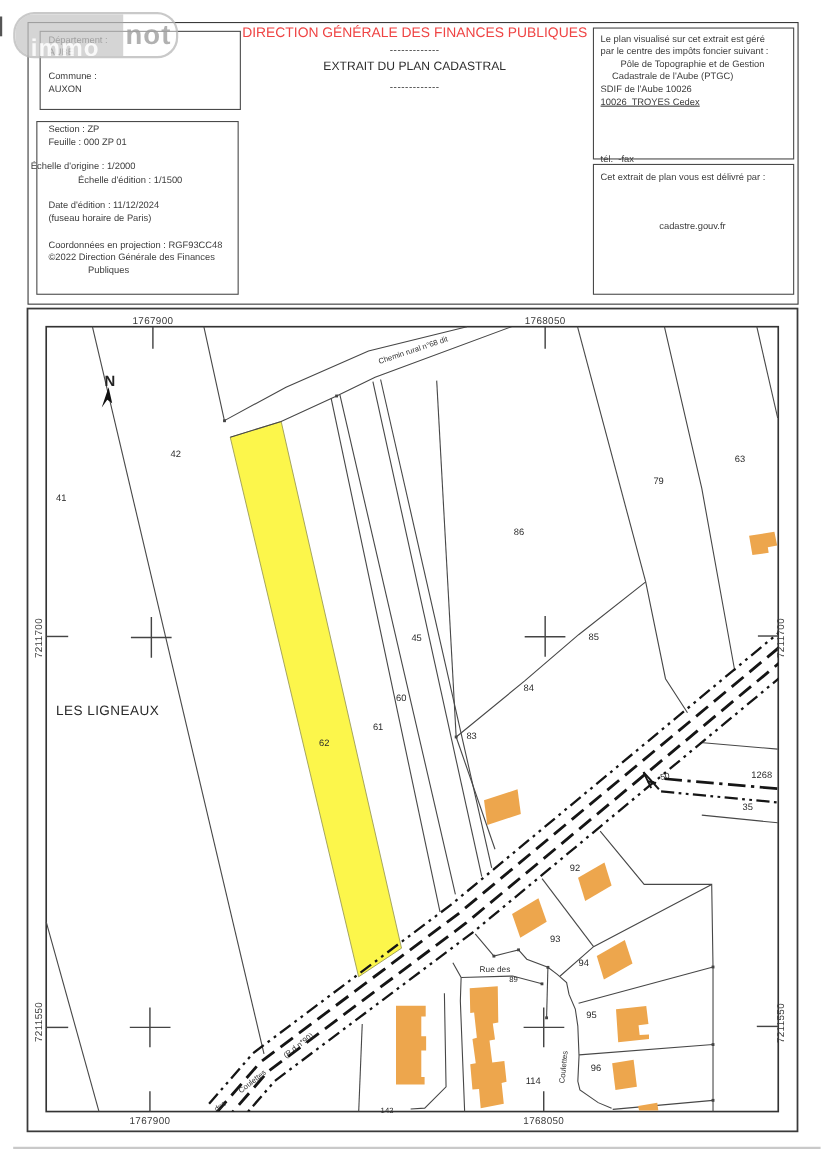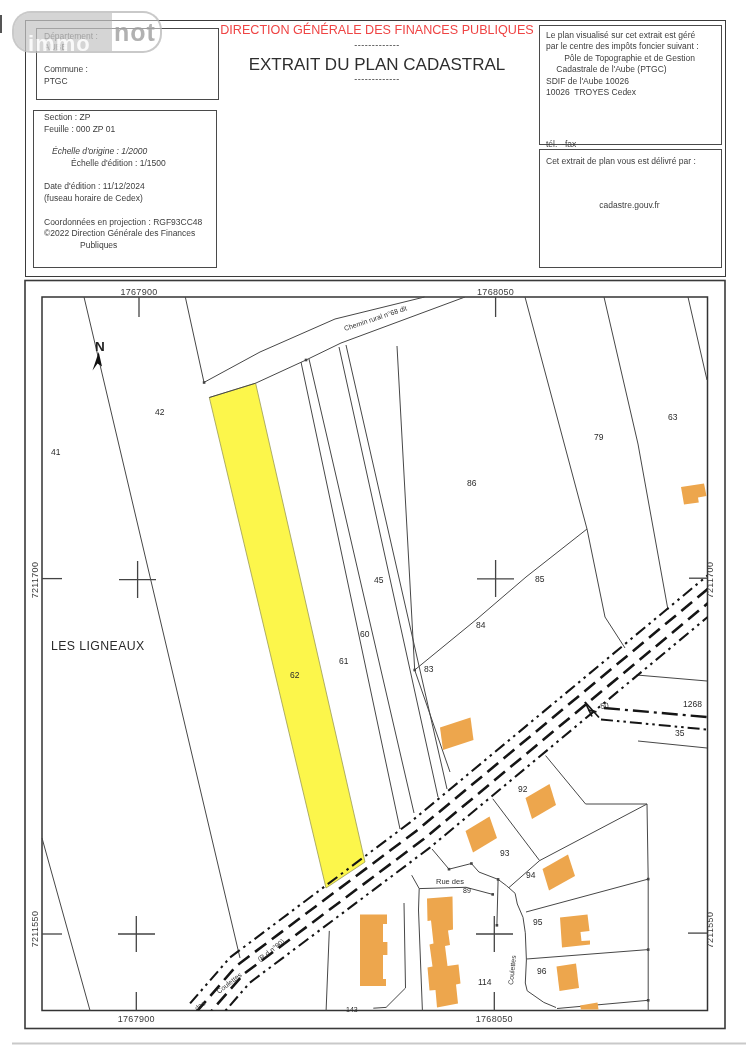--- a/index.html
+++ b/index.html
@@ -10,46 +10,46 @@
 </style>
 </head>
 <body>
 
 <div class="abs" style="left:25px;top:20px;width:699px;height:255px;border:1.5px solid #3a3a3a;"></div>
 
 <div class="bx" style="left:36px;top:28px;width:181px;height:70px;"></div>
 <div class="t" style="left:44px;top:31px;">Département :</div>
 <div class="t" style="left:44px;top:42px;">AUBE</div>
 <div class="t" style="left:44px;top:64px;">Commune :</div>
-<div class="t" style="left:44px;top:76px;">PTGC</div>
+<div class="t" style="left:44px;top:76px;">AUXON</div>
 
 <div class="bx" style="left:33px;top:110px;width:182px;height:156px;"></div>
 <div class="t" style="left:44px;top:112px;">Section : ZP</div>
 <div class="t" style="left:44px;top:123.5px;">Feuille : 000 ZP 01</div>
-<div class="t" style="left:52px;top:146px;font-style:italic;">Échelle d'origine : 1/2000</div>
+<div class="t" style="left:28px;top:146px;">Échelle d'origine : 1/2000</div>
 <div class="t" style="left:44px;top:158px;padding-left:27px;">Échelle d'édition : 1/1500</div>
 <div class="t" style="left:44px;top:181px;">Date d'édition : 11/12/2024</div>
-<div class="t" style="left:44px;top:193px;">(fuseau horaire de Cedex)</div>
+<div class="t" style="left:44px;top:193px;">(fuseau horaire de Paris)</div>
 <div class="t" style="left:44px;top:216.5px;">Coordonnées en projection : RGF93CC48</div>
 <div class="t" style="left:44px;top:228px;">©2022 Direction Générale des Finances</div>
 <div class="t" style="left:44px;top:240px;padding-left:36px;">Publiques</div>
 
 <div class="abs" style="left:197px;top:23px;width:360px;text-align:center;font-size:12.6px;color:#ef4444;white-space:nowrap;">DIRECTION GÉNÉRALE DES FINANCES PUBLIQUES</div>
 <div class="abs" style="left:217px;top:40px;width:320px;text-align:center;font-size:9px;color:#2e2e2e;letter-spacing:0.5px;">-------------</div>
 
-<div class="abs" style="left:217px;top:55px;width:320px;text-align:center;font-size:17px;color:#2e2e2e;">EXTRAIT DU PLAN CADASTRAL</div>
+<div class="abs" style="left:217px;top:55px;width:320px;text-align:center;font-size:11px;color:#2e2e2e;">EXTRAIT DU PLAN CADASTRAL</div>
 <div class="abs" style="left:217px;top:74px;width:320px;text-align:center;font-size:9px;color:#2e2e2e;letter-spacing:0.5px;">-------------</div>
 
 <div class="bx" style="left:539px;top:25px;width:181px;height:118px;"></div>
 <div class="t" style="left:546px;top:30px;">Le plan visualisé sur cet extrait est géré</div>
 <div class="t" style="left:546px;top:41px;">par le centre des impôts foncier suivant :</div>
 <div class="t" style="left:539px;top:52.5px;width:181px;text-align:center;">Pôle de Topographie et de Gestion</div>
 <div class="t" style="left:539px;top:64px;width:145px;text-align:center;">Cadastrale de l'Aube (PTGC)</div>
 <div class="t" style="left:546px;top:76px;">SDIF de l'Aube 10026</div>
-<div class="t" style="left:546px;top:87px;">10026  TROYES Cedex</div>
+<div class="t" style="left:546px;top:87px;text-decoration:underline;">10026  TROYES Cedex</div>
 <div class="t" style="left:546px;top:98.5px;margin-top:40px;">tél.  -fax</div>
 
 <div class="bx" style="left:539px;top:149px;width:181px;height:117px;"></div>
 <div class="t" style="left:546px;top:156px;">Cet extrait de plan vous est délivré par :</div>
 <div class="t" style="left:539px;top:200px;width:181px;text-align:center;">cadastre.gouv.fr</div>
 
 <svg class="abs" style="left:0;top:0;" width="750" height="1061" viewBox="0 0 750 1061">
   <defs>
     <clipPath id="mapclip">
         <rect x="42" y="297" width="665.5" height="713.5"></rect>

